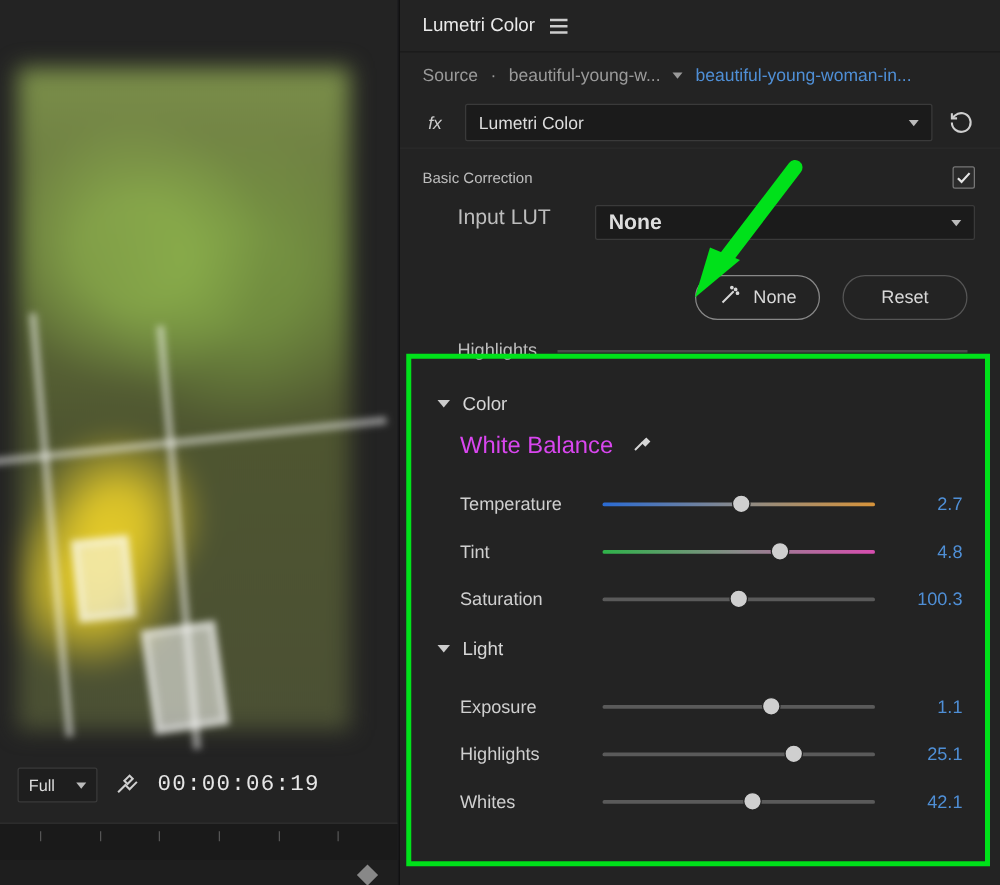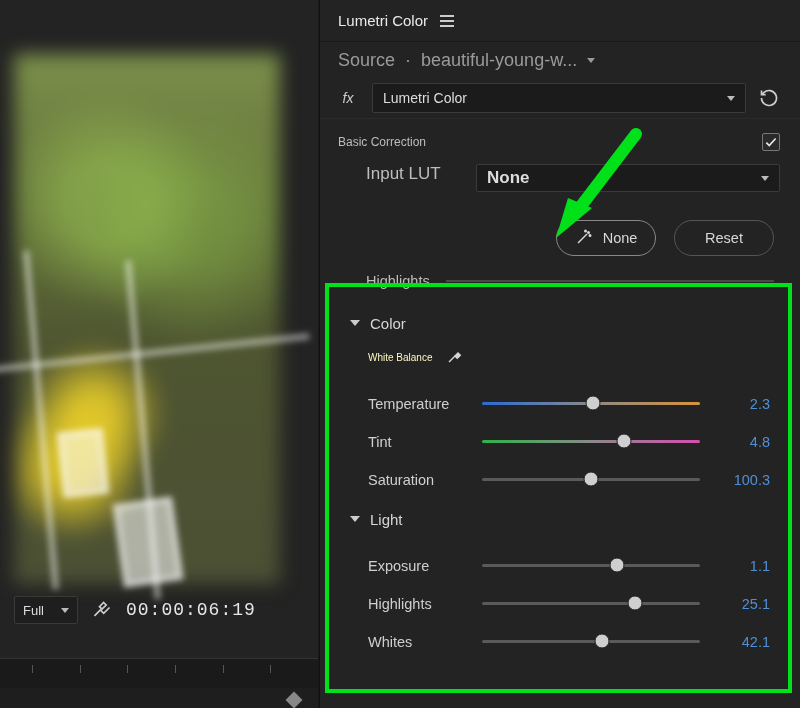--- a/index.html
+++ b/index.html
@@ -17,40 +17,40 @@
       linear-gradient(180deg,#7b8f4a 0%, #5d6a37 35%, #4e5530 55%, #4b5034 100%);
     filter: blur(9px);
     border-radius: 2px;
   }
   .preview-frame { position: absolute; left: 118px; top: 500px; width: 60px; height: 84px; background: rgba(255,255,255,.55); transform: rotate(-8deg); box-shadow: inset 0 0 0 6px rgba(255,255,255,.4); filter: blur(3px); }
   .preview-frame.two { left: 60px; top: 430px; width: 46px; height: 66px; transform: rotate(-6deg); }
   .preview-fence { position:absolute; left:-10px; top:350px; width:320px; height:6px; background:rgba(255,255,255,.5); filter:blur(3px); transform:rotate(-6deg);}
   .preview-fence.v1 { left:38px; top:250px; width:6px; height:340px; transform:rotate(-5deg);}
   .preview-fence.v2 { left:140px; top:260px; width:6px; height:340px; transform:rotate(-5deg);}
 
-  .preview-controls { position: absolute; left: 0; bottom: 76px; width: 327px; height: 44px; display: flex; align-items: center; gap: 14px; padding: 0 14px; color: #ccc; }
+  .preview-controls { position: absolute; left: 0; bottom: 58px; width: 327px; height: 44px; display: flex; align-items: center; gap: 14px; padding: 0 14px; color: #ccc; }
   .dropdown.small { display: flex; align-items: center; justify-content: space-between; background: #1e1e1e; border: 1px solid #3a3a3a; height: 28px; padding: 0 8px; border-radius: 2px; font-size: 13px; color: #ddd; min-width: 64px; }
   .chev { width: 0; height: 0; border-left: 4px solid transparent; border-right: 4px solid transparent; border-top: 5px solid #bbb; margin-left: 6px; }
   .wrench { display:inline-block; }
   .wrench svg { width:20px; height:20px; display:block; }
   .timecode { font-family: "Courier New", monospace; font-size: 18px; color: #e6e6e6; letter-spacing: 1px; }
 
   .timeline-strip { position:absolute; left:0; bottom:20px; width:318px; height:30px; background:#1a1a1a; border-top:1px solid #333; }
   .timeline-strip .tick { position:absolute; top:6px; width:1px; height:8px; background:#555; }
   .playhead-strip { position:absolute; left:0; bottom:0; width:318px; height:20px; background:#1e1e1e; }
   .playhead-diamond { position:absolute; bottom:2px; right:18px; width:12px; height:12px; background:#888; transform:rotate(45deg); }
 
   
   .lumetri { position: absolute; left: 319px; top: 0; right: 0; bottom: 0; background: #232323; border-left: 1px solid #111; color: #c9c9c9; }
   .panel-tab { display:flex; align-items:center; gap:12px; height:42px; padding:0 18px; border-bottom:1px solid #1a1a1a; }
   .panel-tab span.title { font-size:15px; color:#eaeaea; }
   .hamburger { display:inline-flex; flex-direction:column; gap:3px; }
   .hamburger i { display:block; width:14px; height:2px; background:#ccc; }
 
-  .source-row { display:flex; align-items:center; gap:10px; height:36px; padding:0 18px; font-size:18px; }
+  .source-row { display:flex; align-items:center; gap:10px; height:36px; padding:0 18px; font-size:14px; }
   .source-row .dim { color:#9a9a9a; }
   .source-row .clip { color:#4f8fd6; white-space:nowrap; overflow:hidden; text-overflow:ellipsis; }
   .chev-sm { width:0; height:0; border-left:4px solid transparent; border-right:4px solid transparent; border-top:5px solid #999; }
 
   .fx-row { display:flex; align-items:center; gap:10px; height:40px; padding:0 18px 0 14px; }
   .fx-badge { font-style:italic; font-size:14px; color:#ccc; width:28px; text-align:center; }
   .fx-select { flex:1; display:flex; align-items:center; justify-content:space-between; background:#1b1b1b; border:1px solid #3a3a3a; height:30px; border-radius:2px; padding:0 10px; font-size:14px; color:#ddd; }
   .reset-circ { width:26px; height:26px; display:flex; align-items:center; justify-content:center; }
   .reset-circ svg { width:20px; height:20px; }
 
@@ -68,21 +68,21 @@
   .pill-btn.auto { border-color:#888; }
   .wand svg { width:18px; height:18px; }
 
   .intensity-row { display:flex; align-items:center; gap:16px; height:34px; padding:0 26px 0 46px; color:#bdbdbd; font-size:14.5px; }
   .intensity-track { flex:1; height:2px; background:#4a4a4a; }
 
   .group { padding:8px 0 6px 0; }
   .group-head { display:flex; align-items:center; gap:10px; height:34px; padding:0 0 0 30px; color:#d6d6d6; font-size:15px; }
   .caret { width:0; height:0; border-left:5px solid transparent; border-right:5px solid transparent; border-top:6px solid #ccc; }
 
-  .wb-row { display:flex; align-items:center; gap:14px; height:34px; padding:0 0 0 48px; color:#fef9c3; font-size:10px; }
+  .wb-row { display:flex; align-items:center; gap:14px; height:34px; padding:0 0 0 48px; color:#d946ef; font-size:19px; }
   .eyedrop svg { width:18px; height:18px; }
 
   .slider-row { display:flex; align-items:flex-end; height:38px; padding:0 30px 0 48px; font-size:14.5px; }
   .slider-row .lbl { width:108px; color:#cfcfcf; }
   .slider-row .val { width:56px; text-align:right; color:#4f8fd6; }
   .track-wrap { flex:1; position:relative; height:18px; display:flex; align-items:center; margin:0 14px 0 6px; }
   .track { position:absolute; left:0; right:0; height:3px; border-radius:2px; }
   .track.gray { background:#5a5a5a; }
   .track.temp { background:linear-gradient(90deg,#2a6bd4 0%, #8a8a8a 50%, #d7933a 100%); }
   .track.tint { background:linear-gradient(90deg,#2fb24a 0%, #8a8a8a 50%, #d84db0 100%); }
@@ -142,20 +142,21 @@
         <i></i>
         <i></i>
       </span>
   </div>
 
   <div class="source-row">
     <span class="dim">Source</span>
     <span class="dim">·</span>
     <span class="dim" style="max-width:160px; overflow:hidden; text-overflow:ellipsis; white-space:nowrap">beautiful-young-w...</span>
     <span class="chev-sm"></span>
+    <span class="clip" style="flex:1">beautiful-young-woman-in...</span>
   </div>
 
   <div class="fx-row">
     <span class="fx-badge">fx</span>
     <div class="fx-select">
       <span>Lumetri Color</span>
       <span class="chev"></span>
     </div>
     <span class="reset-circ">
       <svg viewBox="0 0 24 24" fill="none" stroke="#cfcfcf" stroke-width="2">
@@ -218,21 +219,21 @@
           </svg>
       </span>
     </div>
     <div id="color-sliders">
         <div class="slider-row">
           <span class="lbl">Temperature</span>
           <div class="track-wrap">
             <div class="track temp"></div>
             <div class="knob" style="left:51%"></div>
           </div>
-          <span class="val">2.3</span>
+          <span class="val">2.7</span>
         </div>
         <div class="slider-row">
           <span class="lbl">Tint</span>
           <div class="track-wrap">
             <div class="track tint"></div>
             <div class="knob" style="left:65%"></div>
           </div>
           <span class="val">4.8</span>
         </div>
         <div class="slider-row">

